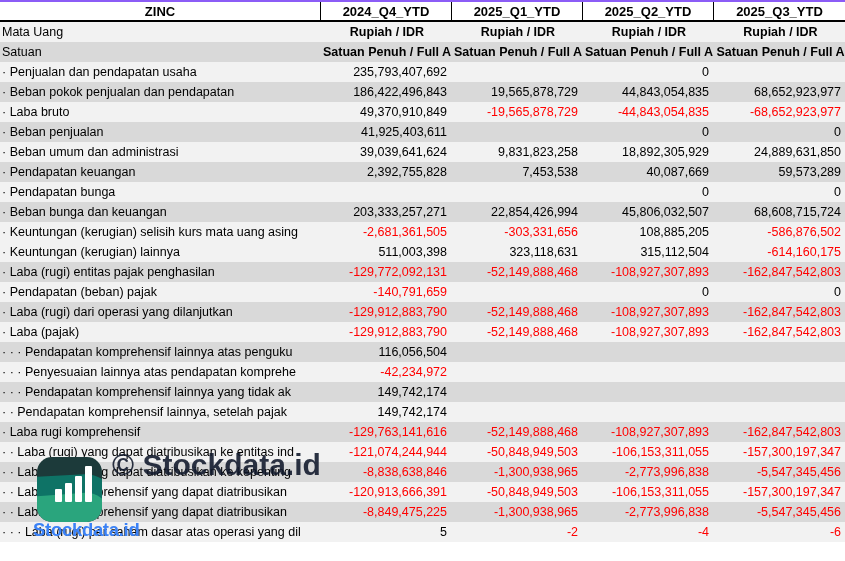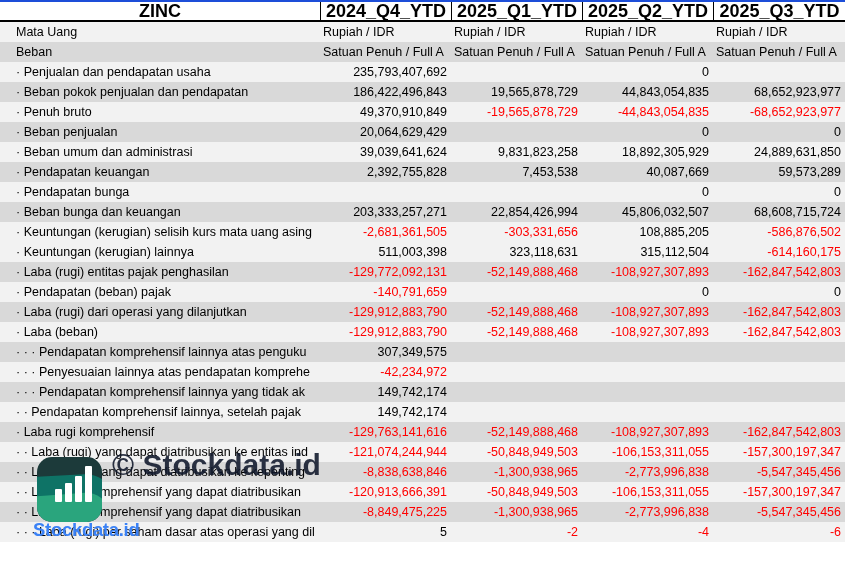--- a/index.html
+++ b/index.html
@@ -11,54 +11,54 @@
     font-family:"Liberation Sans","DejaVu Sans",sans-serif;
     font-size:12.5px;
     color:#000;
   }
   
   .t-header{
     display:grid;
     grid-template-columns:320px 131px 131px 131px 132px;
     height:22px;
     box-sizing:border-box;
-    border-top:2px solid #1d4ed8;
+    border-top:2px solid #8b5cf6;
     border-bottom:2px solid #000;
     background:#fff;
     font-weight:bold;
-    font-size:18px;
+    font-size:13px;
   }
   .hcell{
     display:flex;align-items:center;justify-content:center;
     overflow:hidden;white-space:nowrap;
     box-sizing:border-box;
   }
   .hcell + .hcell{border-left:1.5px solid #000;}
   
   .t-body{position:relative;}
   .row{
     display:grid;
     grid-template-columns:320px 131px 131px 131px 132px;
     height:20px;
     line-height:20px;
   }
   .row.light{background:#f2f2f2;}
   .row.dark{background:#d9d9d9;}
   .cell-label{
-    padding-left:16px;
+    padding-left:2px;
     white-space:nowrap;overflow:hidden;
   }
   .cell-val{
     text-align:right;
     padding-right:4px;
     white-space:nowrap;overflow:hidden;
   }
   .cell-val.left{
-    text-align:left;
-    padding-left:3px;padding-right:0;
+    text-align:center;
+    padding-left:3px;padding-right:0;font-weight:bold;
   }
   .neg{color:#ff0000;}
   
   .wm-copyright{
     position:absolute;
     left:112px;top:448px;
     font-size:30px;
     font-weight:bold;
     color:#0f172a;
     opacity:.88;
@@ -126,50 +126,50 @@
 
   <div class="t-body" id="t-body">
       <div class="row light">
         <div class="cell-label">Mata Uang</div>
         <div class="cell-val left">Rupiah / IDR</div>
         <div class="cell-val left">Rupiah / IDR</div>
         <div class="cell-val left">Rupiah / IDR</div>
         <div class="cell-val left">Rupiah / IDR</div>
       </div>
       <div class="row dark">
-        <div class="cell-label">Beban</div>
+        <div class="cell-label">Satuan</div>
         <div class="cell-val left">Satuan Penuh / Full A</div>
         <div class="cell-val left">Satuan Penuh / Full A</div>
         <div class="cell-val left">Satuan Penuh / Full A</div>
         <div class="cell-val left">Satuan Penuh / Full A</div>
       </div>
       <div class="row light">
         <div class="cell-label">· Penjualan dan pendapatan usaha</div>
         <div class="cell-val">235,793,407,692</div>
         <div class="cell-val"></div>
         <div class="cell-val">0</div>
         <div class="cell-val"></div>
       </div>
       <div class="row dark">
         <div class="cell-label">· Beban pokok penjualan dan pendapatan</div>
         <div class="cell-val">186,422,496,843</div>
         <div class="cell-val">19,565,878,729</div>
         <div class="cell-val">44,843,054,835</div>
         <div class="cell-val">68,652,923,977</div>
       </div>
       <div class="row light">
-        <div class="cell-label">· Penuh bruto</div>
+        <div class="cell-label">· Laba bruto</div>
         <div class="cell-val">49,370,910,849</div>
         <div class="cell-val neg">-19,565,878,729</div>
         <div class="cell-val neg">-44,843,054,835</div>
         <div class="cell-val neg">-68,652,923,977</div>
       </div>
       <div class="row dark">
         <div class="cell-label">· Beban penjualan</div>
-        <div class="cell-val">20,064,629,429</div>
+        <div class="cell-val">41,925,403,611</div>
         <div class="cell-val"></div>
         <div class="cell-val">0</div>
         <div class="cell-val">0</div>
       </div>
       <div class="row light">
         <div class="cell-label">· Beban umum dan administrasi</div>
         <div class="cell-val">39,039,641,624</div>
         <div class="cell-val">9,831,823,258</div>
         <div class="cell-val">18,892,305,929</div>
         <div class="cell-val">24,889,631,850</div>
@@ -224,29 +224,29 @@
         <div class="cell-val">0</div>
       </div>
       <div class="row dark">
         <div class="cell-label">· Laba (rugi) dari operasi yang dilanjutkan</div>
         <div class="cell-val neg">-129,912,883,790</div>
         <div class="cell-val neg">-52,149,888,468</div>
         <div class="cell-val neg">-108,927,307,893</div>
         <div class="cell-val neg">-162,847,542,803</div>
       </div>
       <div class="row light">
-        <div class="cell-label">· Laba (beban)</div>
+        <div class="cell-label">· Laba (pajak)</div>
         <div class="cell-val neg">-129,912,883,790</div>
         <div class="cell-val neg">-52,149,888,468</div>
         <div class="cell-val neg">-108,927,307,893</div>
         <div class="cell-val neg">-162,847,542,803</div>
       </div>
       <div class="row dark">
         <div class="cell-label">· · · Pendapatan komprehensif lainnya atas penguku</div>
-        <div class="cell-val">307,349,575</div>
+        <div class="cell-val">116,056,504</div>
         <div class="cell-val"></div>
         <div class="cell-val"></div>
         <div class="cell-val"></div>
       </div>
       <div class="row light">
         <div class="cell-label">· · · Penyesuaian lainnya atas pendapatan komprehe</div>
         <div class="cell-val neg">-42,234,972</div>
         <div class="cell-val"></div>
         <div class="cell-val"></div>
         <div class="cell-val"></div>

